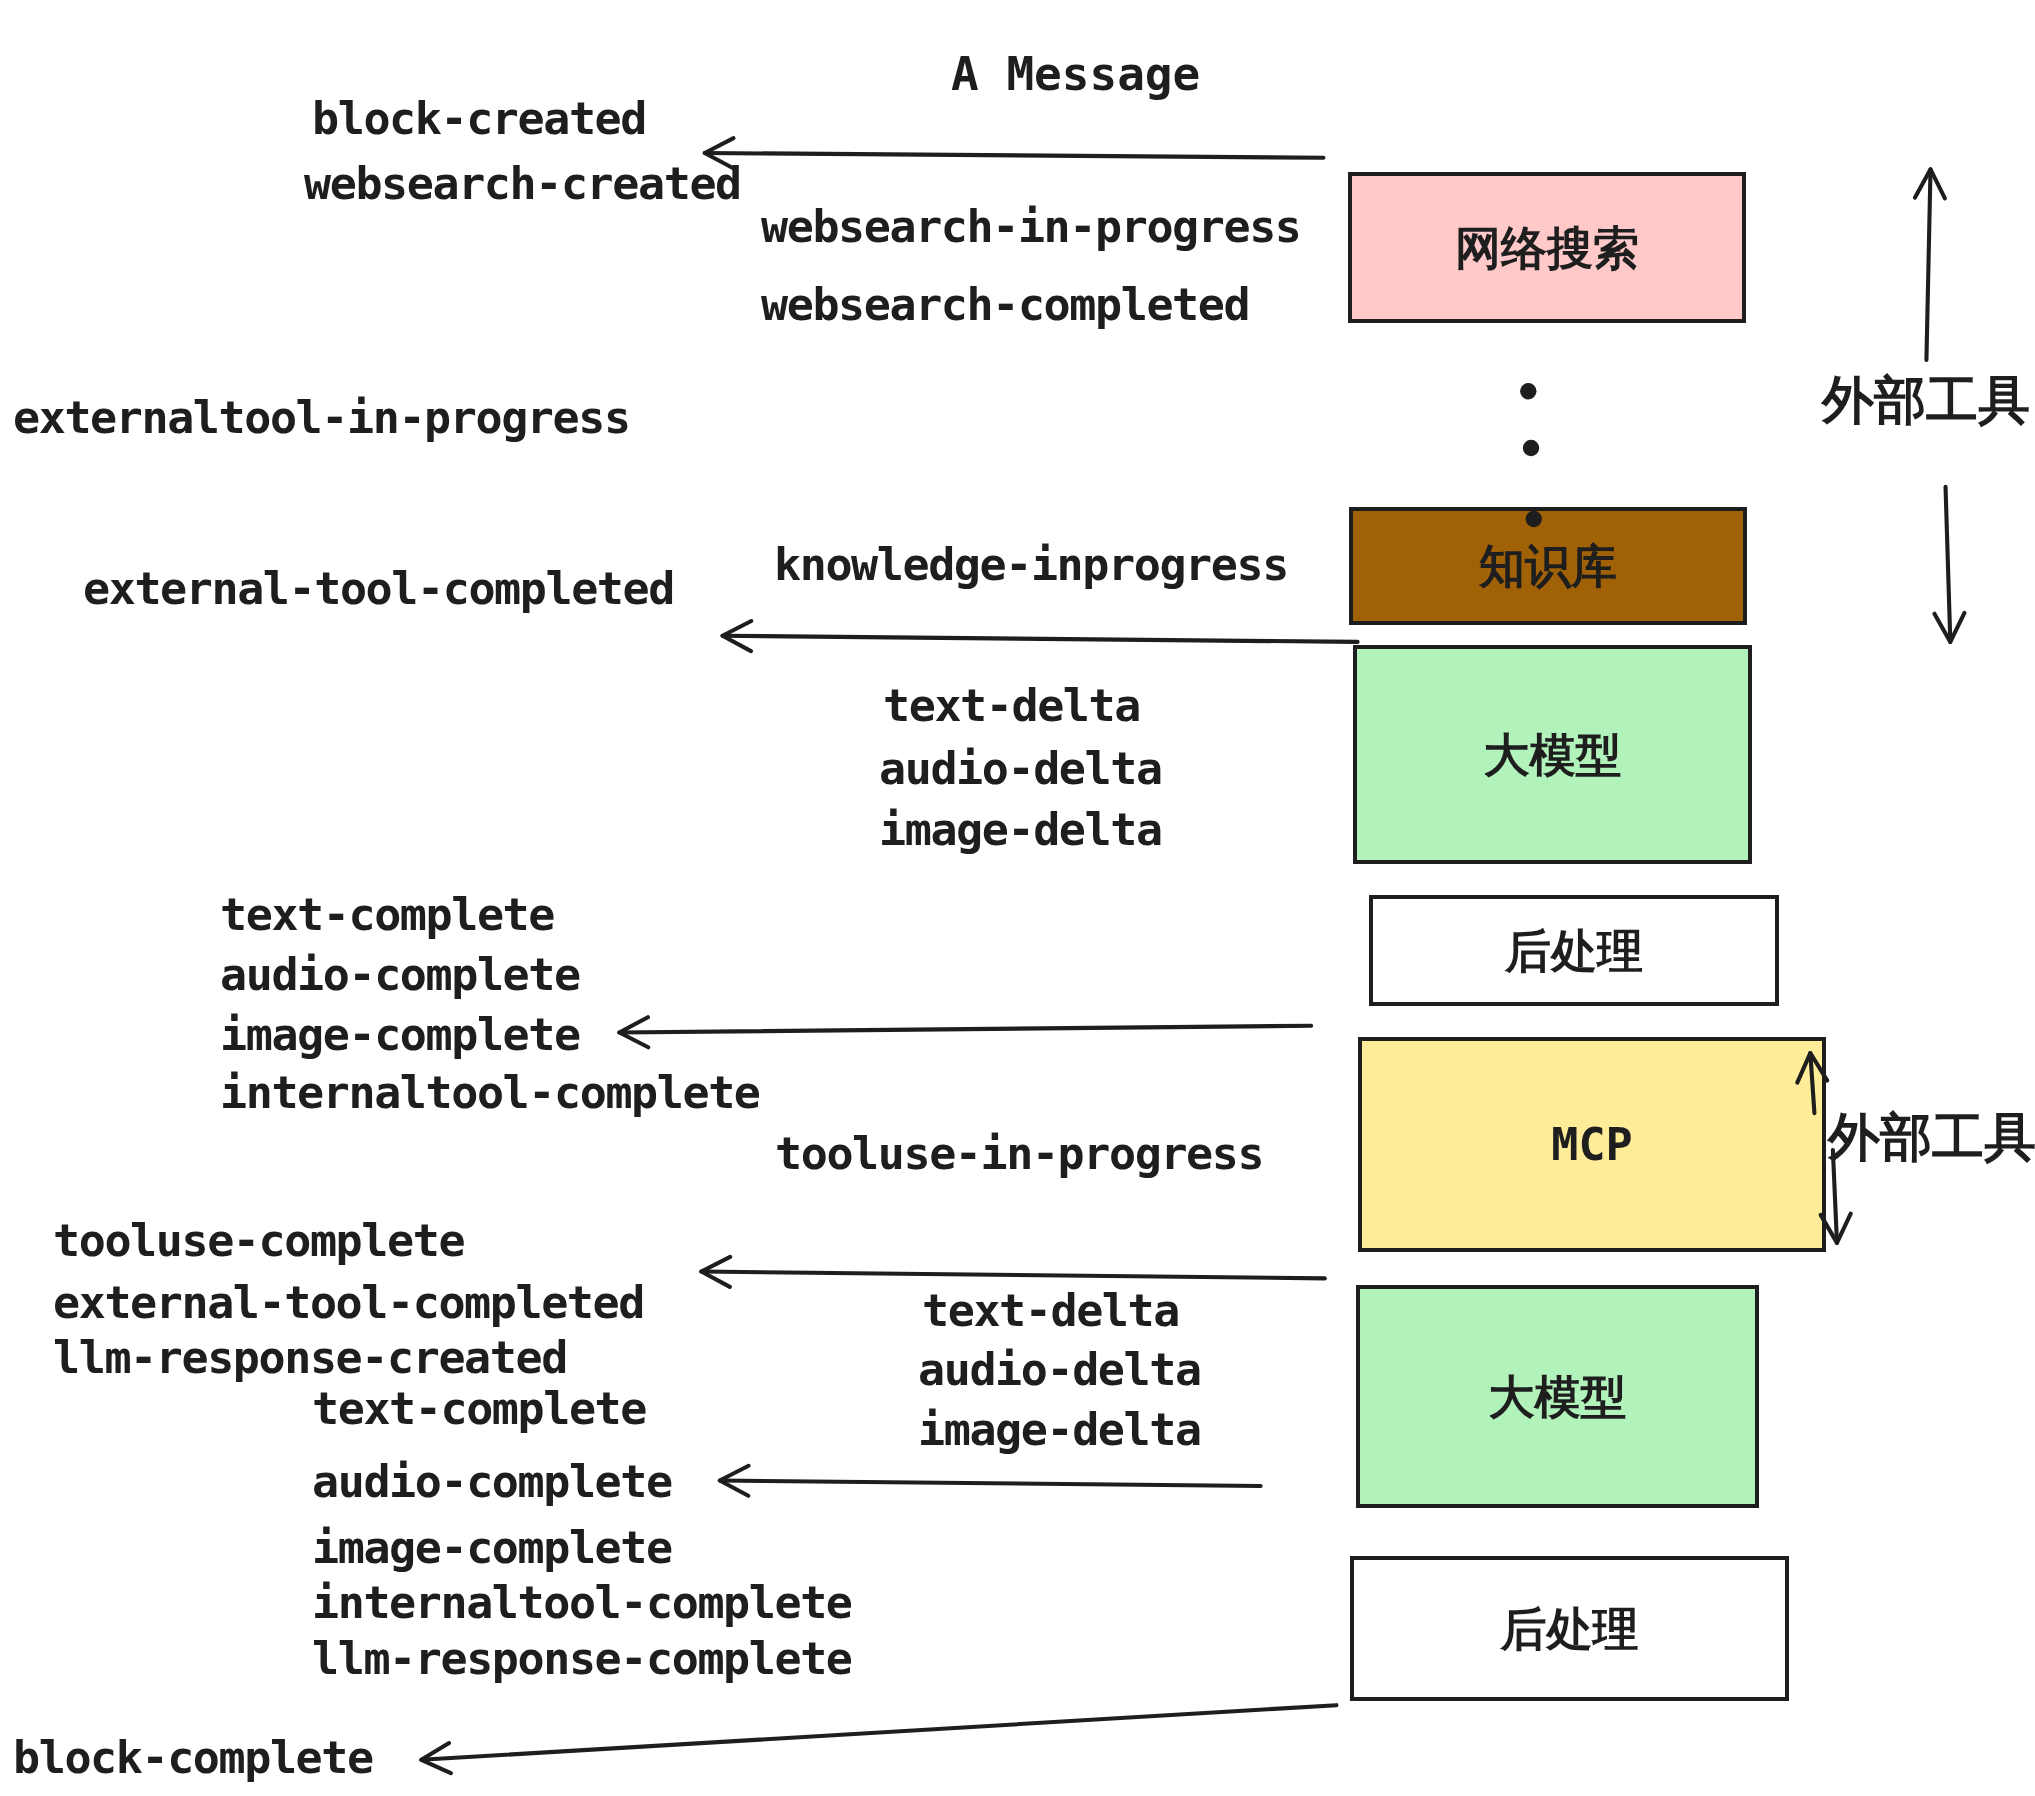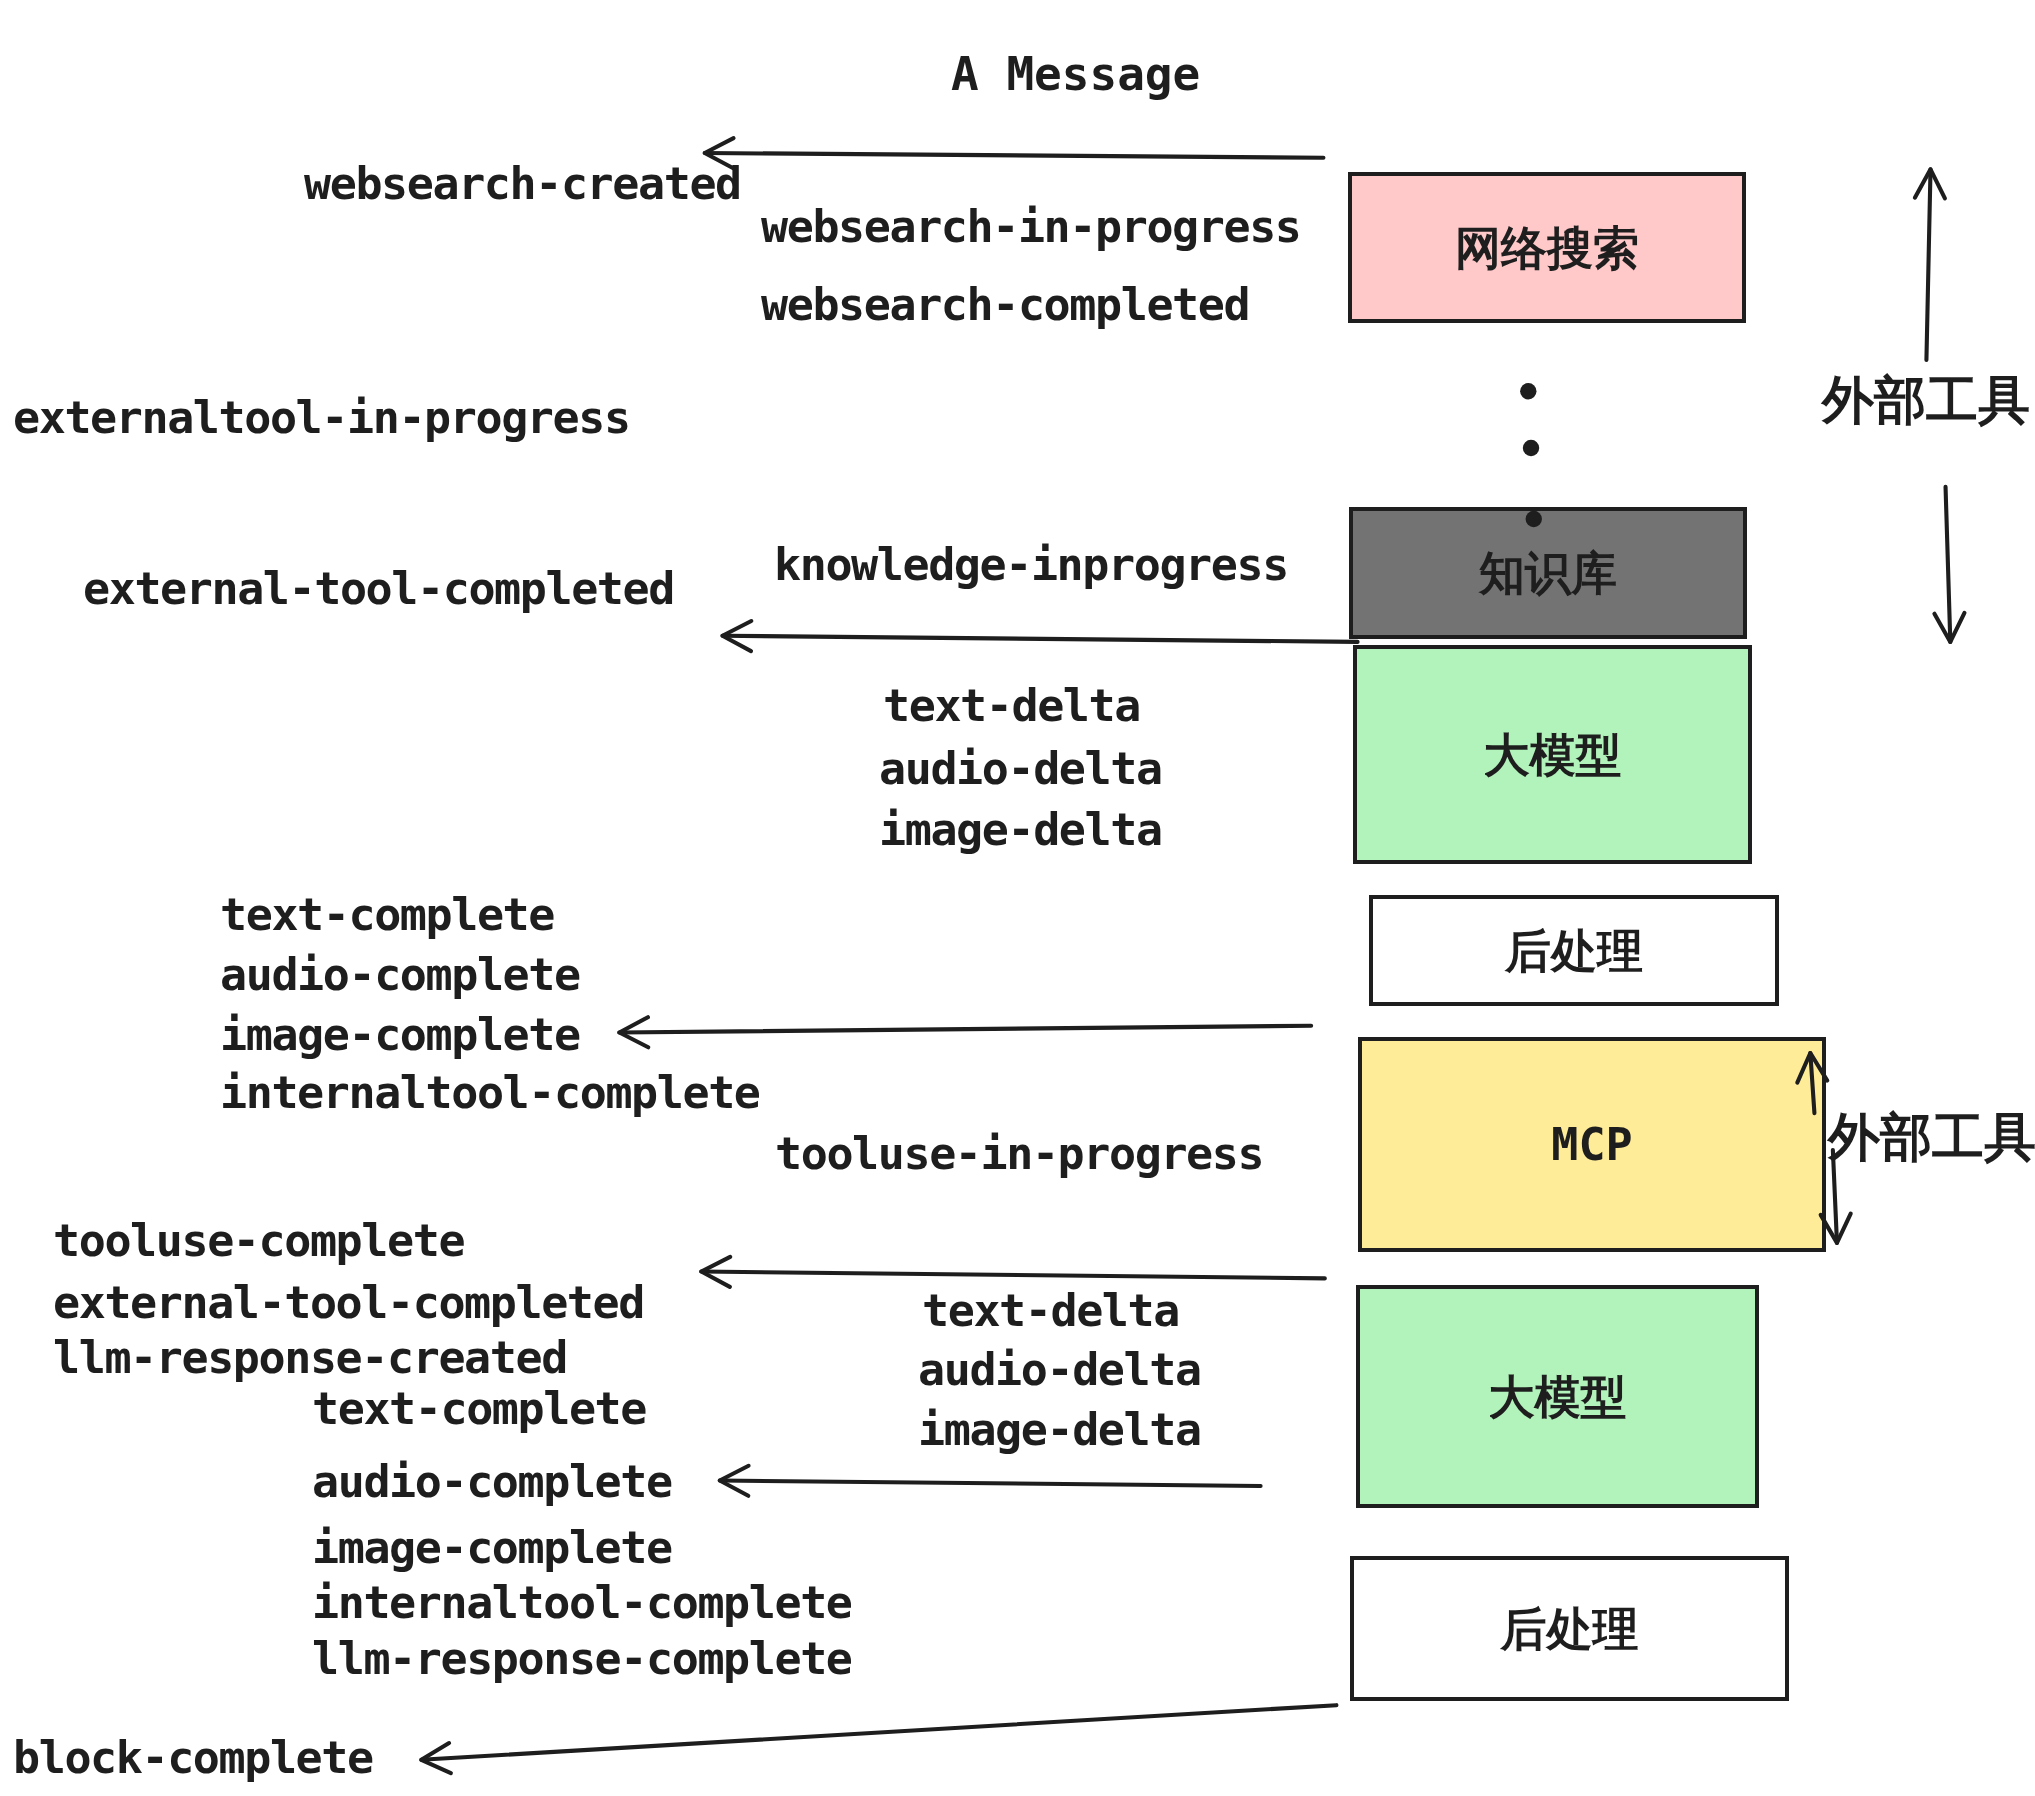--- a/index.html
+++ b/index.html
@@ -15,20 +15,21 @@
   svg#wires line{stroke:#1e1e1e;stroke-width:6;stroke-linecap:round;}
   svg#wires circle{fill:#1e1e1e;}
 </style>
 </head>
 <body>
 
 <div id="diagram">
 
   <div class="title" style="left:951px;top:16.4px;">A Message</div>
 
+  <div class="evt" style="left:312px;top:96px;">block-created</div>
   <div class="evt" style="left:304px;top:161px;">websearch-created</div>
   <div class="evt" style="left:761px;top:204px;">websearch-in-progress</div>
   <div class="evt" style="left:761px;top:282px;text-align:center;">websearch-completed</div>
   <div class="evt" style="left:13px;top:395px;">externaltool-in-progress</div>
   <div class="evt" style="left:774px;top:542px;">knowledge-inprogress</div>
   <div class="evt" style="left:83px;top:566px;">external-tool-completed</div>
   <div class="evt" style="left:883px;top:683px;">text-delta</div>
   <div class="evt" style="left:879px;top:746px;">audio-delta</div>
   <div class="evt" style="left:879px;top:807px;">image-delta</div>
   <div class="evt" style="left:220px;top:892px;">text-complete</div>
@@ -46,21 +47,21 @@
   <div class="evt" style="left:312px;top:1459px;">audio-complete</div>
   <div class="evt" style="left:312px;top:1525px;">image-complete</div>
   <div class="evt" style="left:312px;top:1580px;">internaltool-complete</div>
   <div class="evt" style="left:312px;top:1636px;">llm-response-complete</div>
   <div class="evt" style="left:13px;top:1735px;">block-complete</div>
 
   <div class="box" style="left: 1348px; top: 172px; width: 398px; height: 151px; background-color: rgb(255, 201, 201);">
     <span>网络搜索</span>
   </div>
 
-  <div class="box" style="left: 1349px; top: 507px; width: 398px; height: 132px; background-color: #737373;">
+  <div class="box" style="left: 1349px; top: 507px; width: 398px; height: 118px; background-color: #a16207;">
     <span>知识库</span>
   </div>
 
   <div class="box" style="left: 1353px; top: 645px; width: 399px; height: 219px; background-color: rgb(178, 242, 187);">
     <span>大模型</span>
   </div>
 
   <div class="box" style="left: 1369px; top: 895px; width: 410px; height: 111px; background-color: rgb(255, 255, 255);">
     <span>后处理</span>
   </div>

